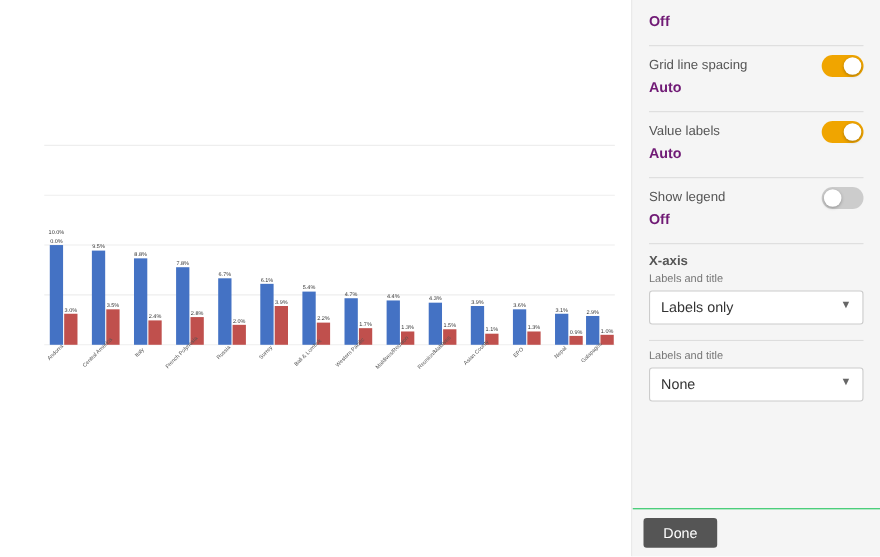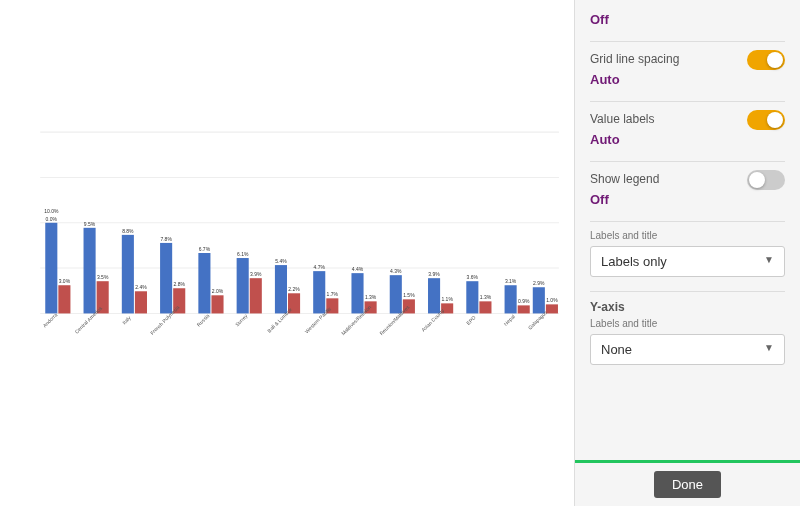--- a/index.html
+++ b/index.html
@@ -138,22 +138,22 @@
     .sub-label {
       font-size: 10px;
       color: #777;
       margin-bottom: 3px;
     }
 
     
     .done-button-area {
       padding: 8px 10px;
       display: flex;
-      justify-content: center;
-      border-top: 3px solid #22c55e;
+      justify-content: flex-start;
+      border-top: 1px solid #22c55e;
       background: #f5f5f5;
     }
 
     .done-btn {
       padding: 6px 18px;
       background: #555;
       color: #fff;
       border: none;
       border-radius: 3px;
       font-size: 13px;
@@ -312,33 +312,33 @@
         <div class="toggle off">
           <div class="toggle-knob"></div>
         </div>
       </div>
       <div class="setting-value">Off</div>
     </div>
 
     <div class="divider"></div>
 
     <div class="setting-row">
+      <div class="section-label">X-axis</div>
       <div class="sub-label">Labels and title</div>
       <div class="dropdown-container">
         <div class="dropdown">
           <span>Labels only</span>
           <span class="dropdown-arrow">▼</span>
         </div>
       </div>
     </div>
 
     <div class="divider"></div>
 
     <div class="setting-row">
-      <div class="section-label">Y-axis</div>
       <div class="sub-label">Labels and title</div>
       <div class="dropdown-container">
         <div class="dropdown">
           <span>None</span>
           <span class="dropdown-arrow">▼</span>
         </div>
       </div>
     </div>
 
   </div>

